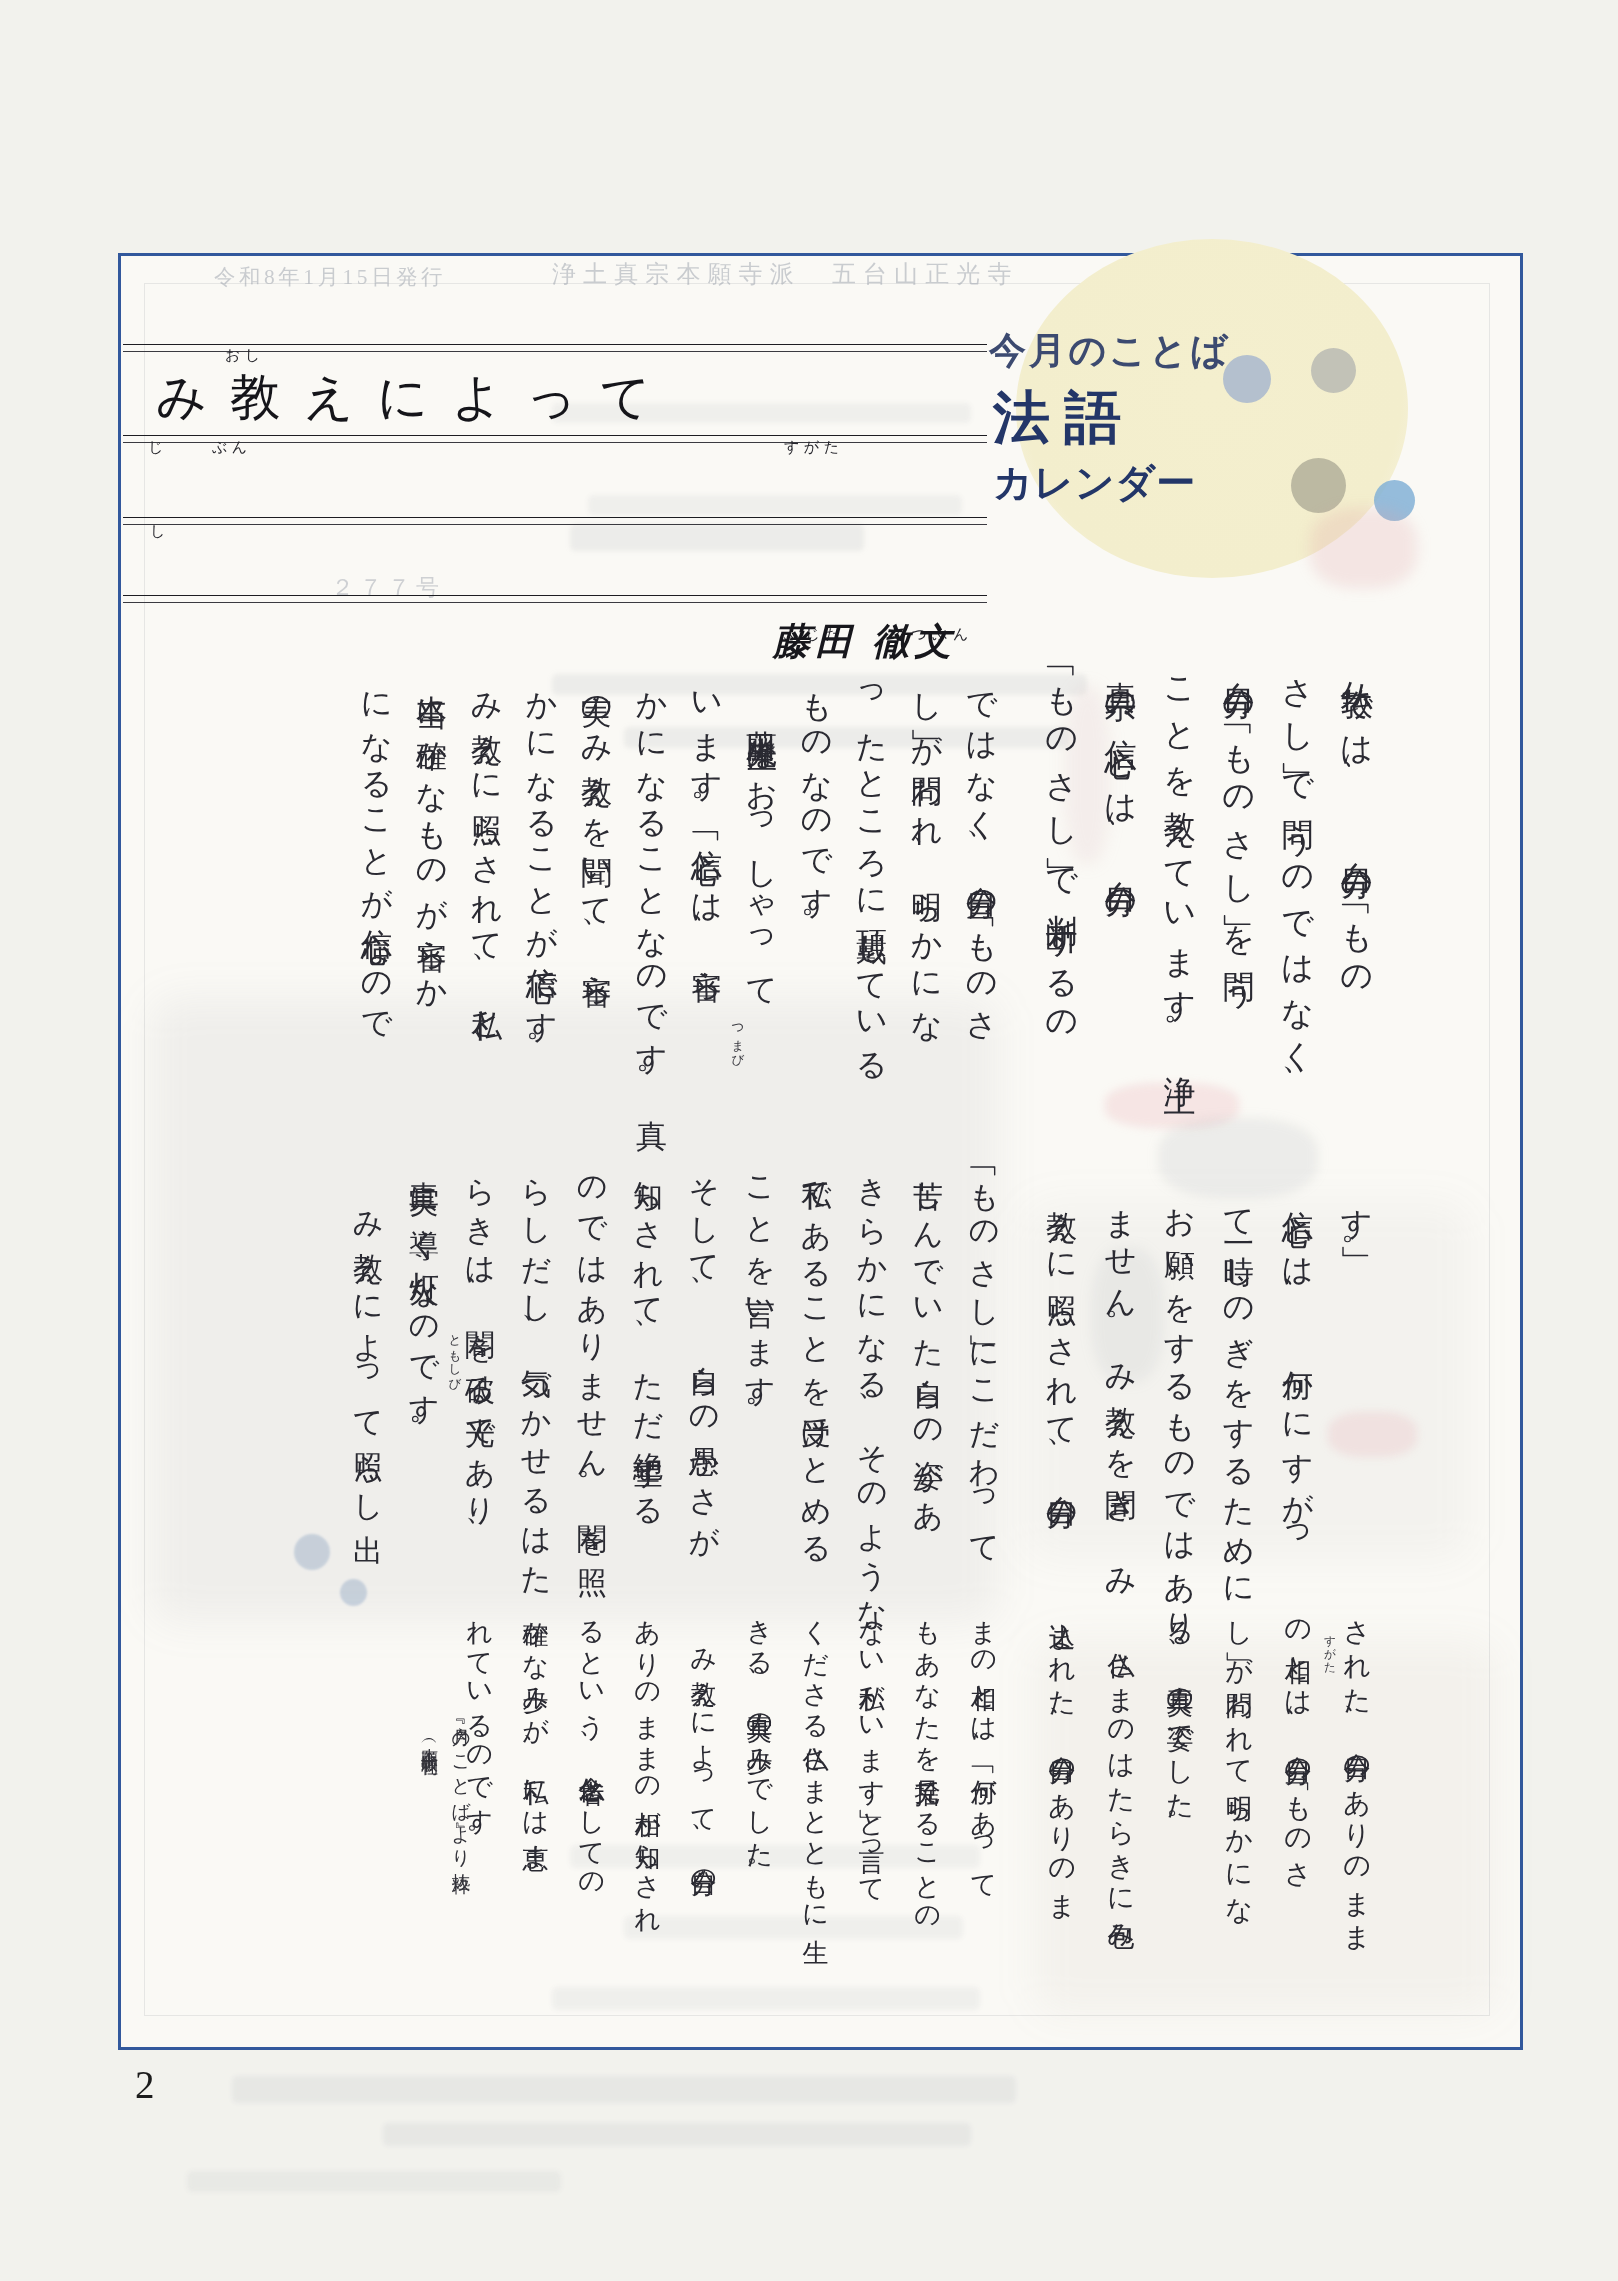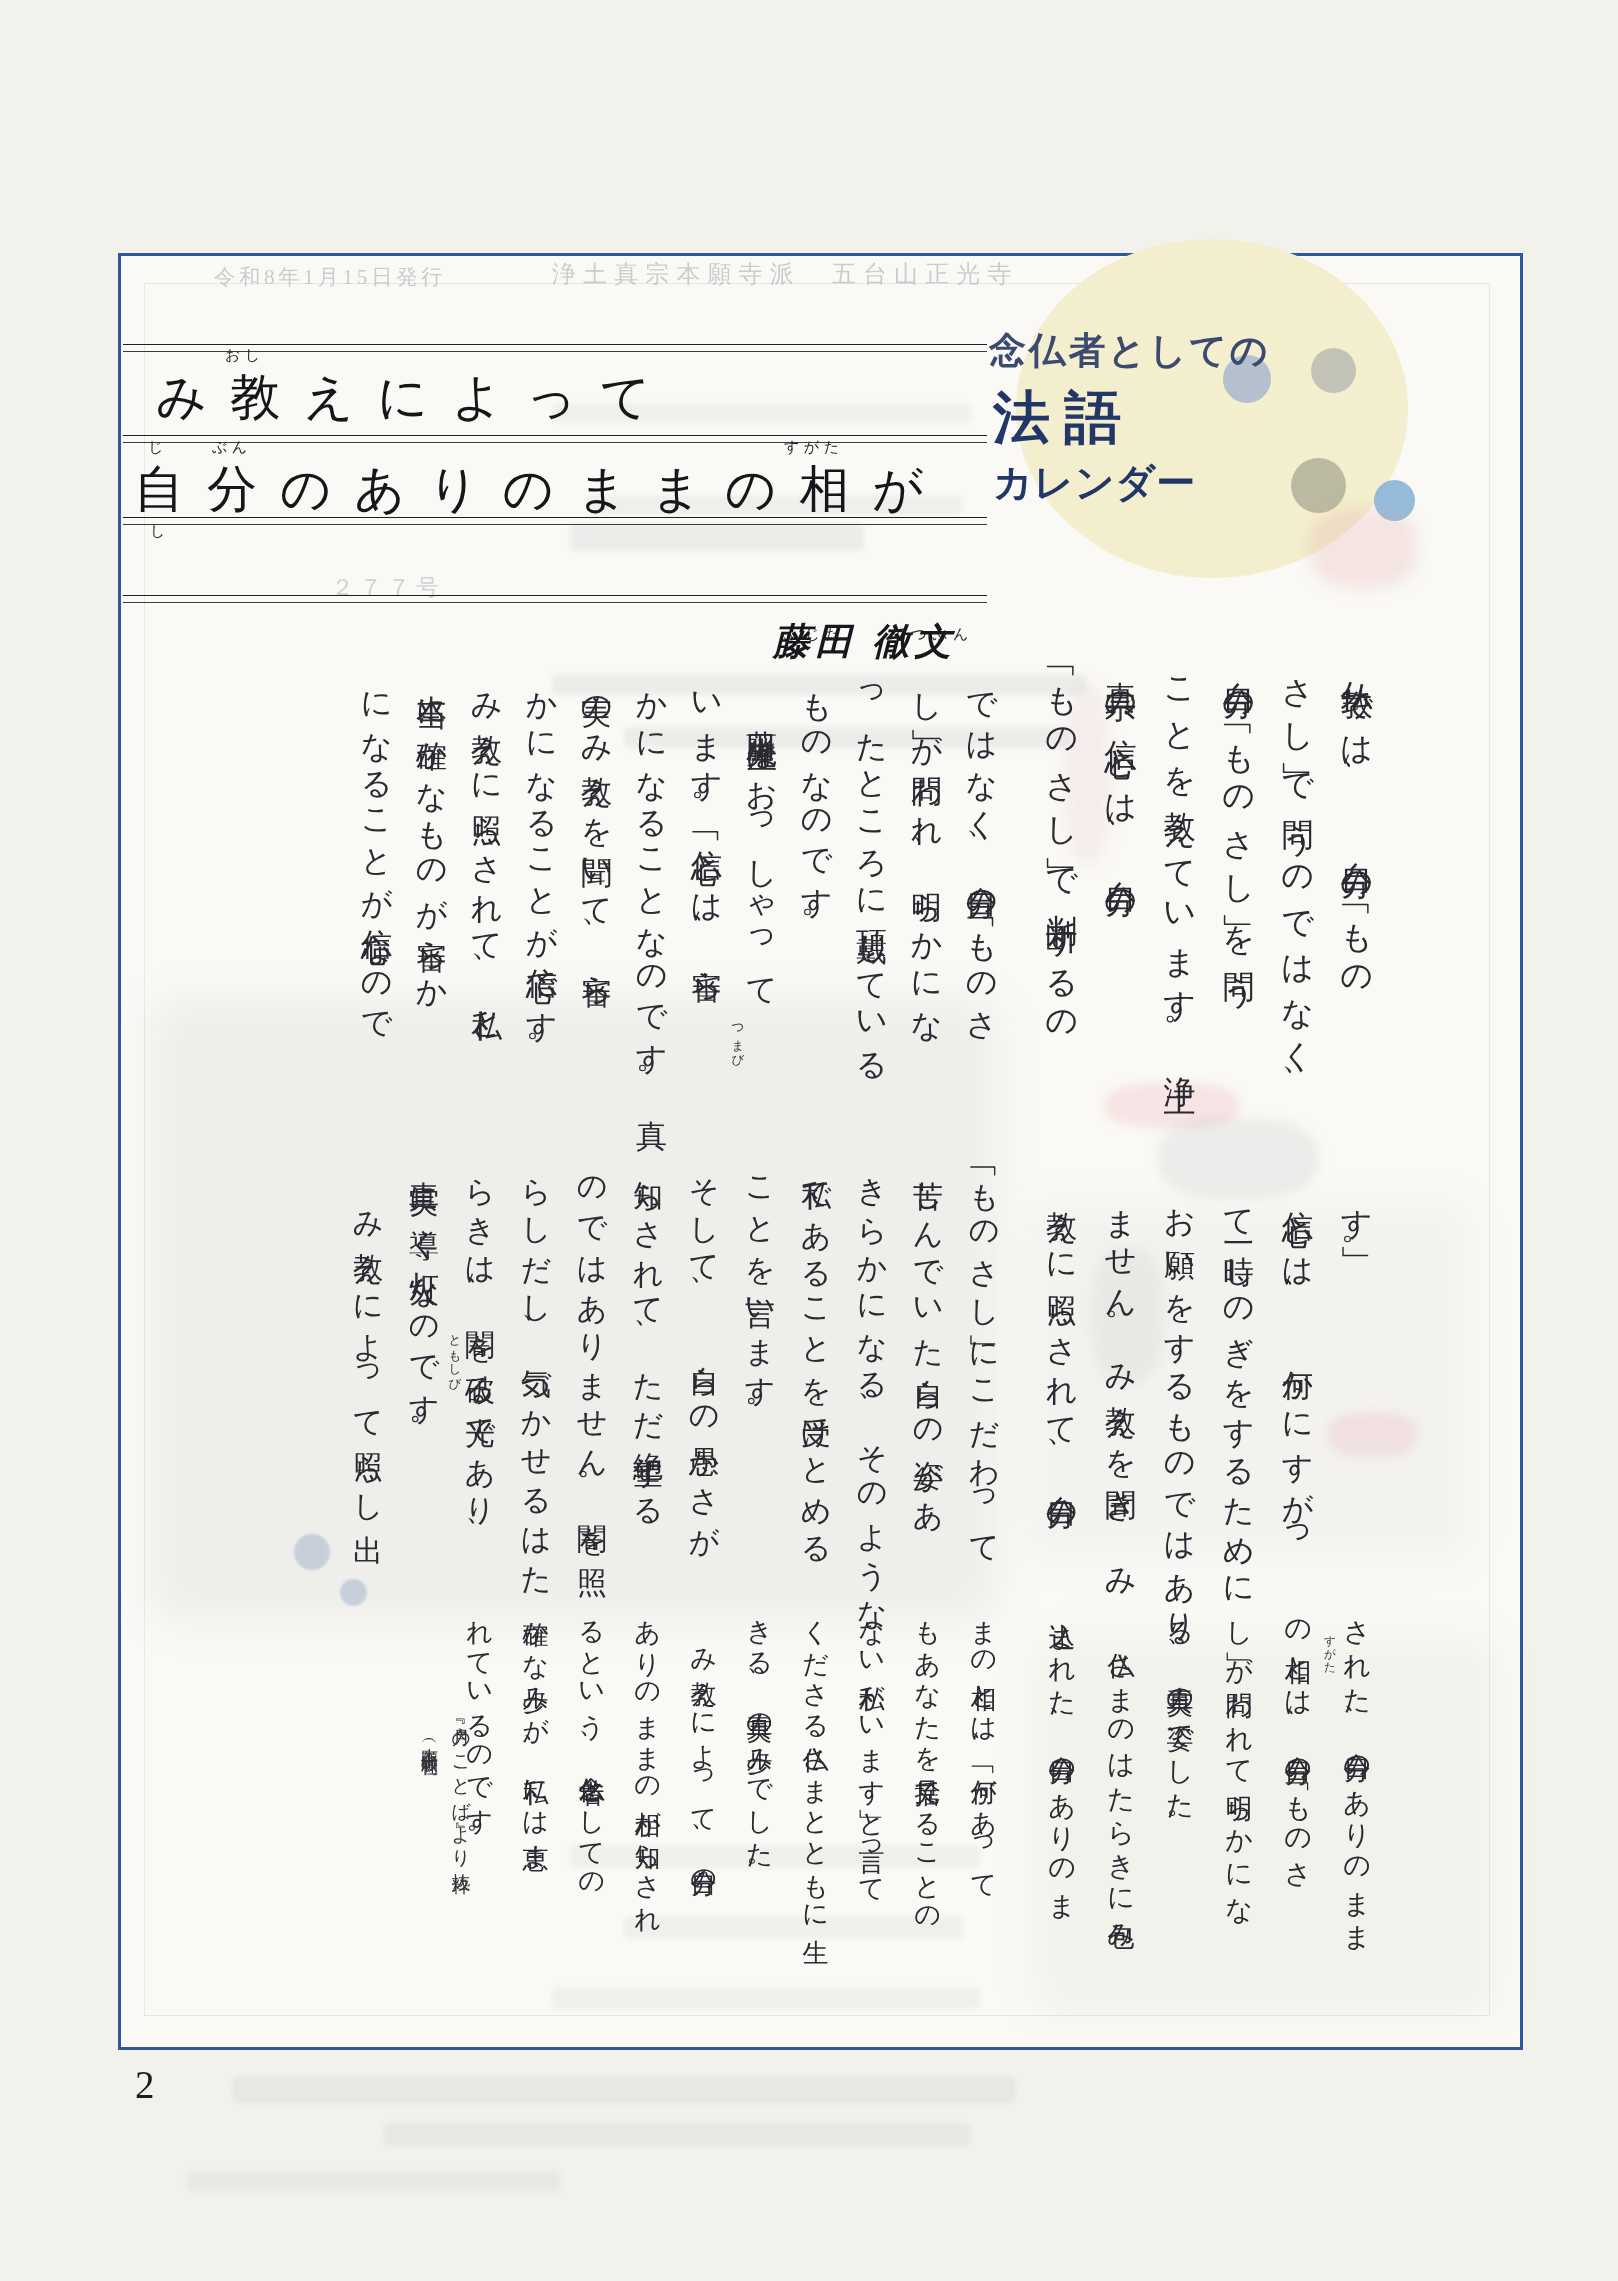--- a/index.html
+++ b/index.html
@@ -85,32 +85,31 @@
   <div class="ghost-blob" style="left:1158px;top:1118px;width:160px;height:80px;background:rgba(140,145,155,.12);filter:blur(5.3px);"></div>
   <div class="ghost-blob" style="left:1092px;top:1248px;width:71px;height:134px;background:rgba(140,145,155,.1);filter:blur(6.2px);"></div>
   <div class="ghost-blob" style="left:1328px;top:1412px;width:89px;height:45px;background:rgba(230,150,160,.18);filter:blur(4.5px);"></div>
   <div class="ghost-bar" style="left:570px;top:1845px;width:410px;height:23px;opacity:.75;"></div>
   <div class="ghost-bar" style="left:624px;top:1916px;width:339px;height:23px;opacity:.75;"></div>
   <div class="ghost-bar" style="left:552px;top:1987px;width:428px;height:23px;opacity:.75;"></div>
   <div class="ghost-bar" style="left:232px;top:2076px;width:784px;height:27px;opacity:.9;"></div>
   <div class="ghost-bar" style="left:383px;top:2123px;width:588px;height:23px;opacity:.9;"></div>
   <div class="ghost-bar" style="left:187px;top:2171px;width:374px;height:21.4px;opacity:.8;"></div>
 
-  <div class="title-small">念仏者としての</div>
+  <div class="title-small">今月のことば</div>
   <div class="title-big">法語</div>
   <div class="title-cal">カレンダー</div>
 
   <div class="rule" style="top:344px;"></div>
   <div class="q-ruby" style="left:225px;top:346px;">おし</div>
   <div class="q-line" style="left:156px;top:364px;">み教えによって</div>
   <div class="rule" style="top:435px;"></div>
   <div class="q-ruby" style="left:148px;top:438px;">じ</div>
   <div class="q-ruby" style="left:212px;top:438px;">ぶん</div>
   <div class="q-ruby" style="left:784px;top:438px;">すがた</div>
-  <div class="q-line" style="left:134px;top:456px;">自分のありのままの相が</div>
   <div class="rule" style="top:517px;"></div>
   <div class="q-ruby" style="left:150px;top:522px;">し</div>
   <div class="rule" style="top:595px;"></div>
   <div class="a-ruby" style="left:784px;top:601px;">ふじた</div>
   <div class="a-ruby" style="left:891px;top:601px;">てつぶん</div>
   <div class="author">藤田 徹文</div>
 
   <div class="band band-a">
     <p class="col">仏教では、　自分の「もの</p>
     <p class="col">さし」で問うのではなく、</p>

